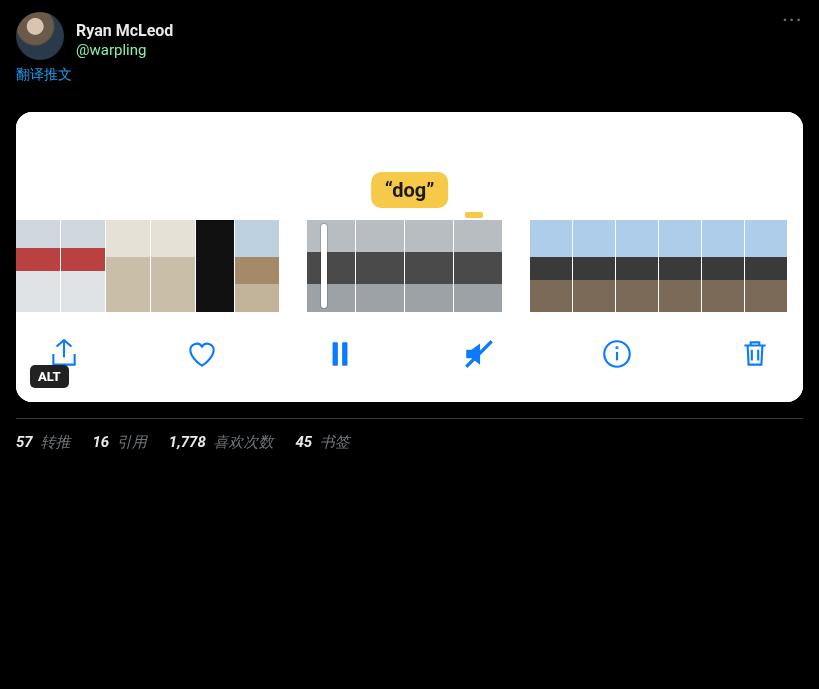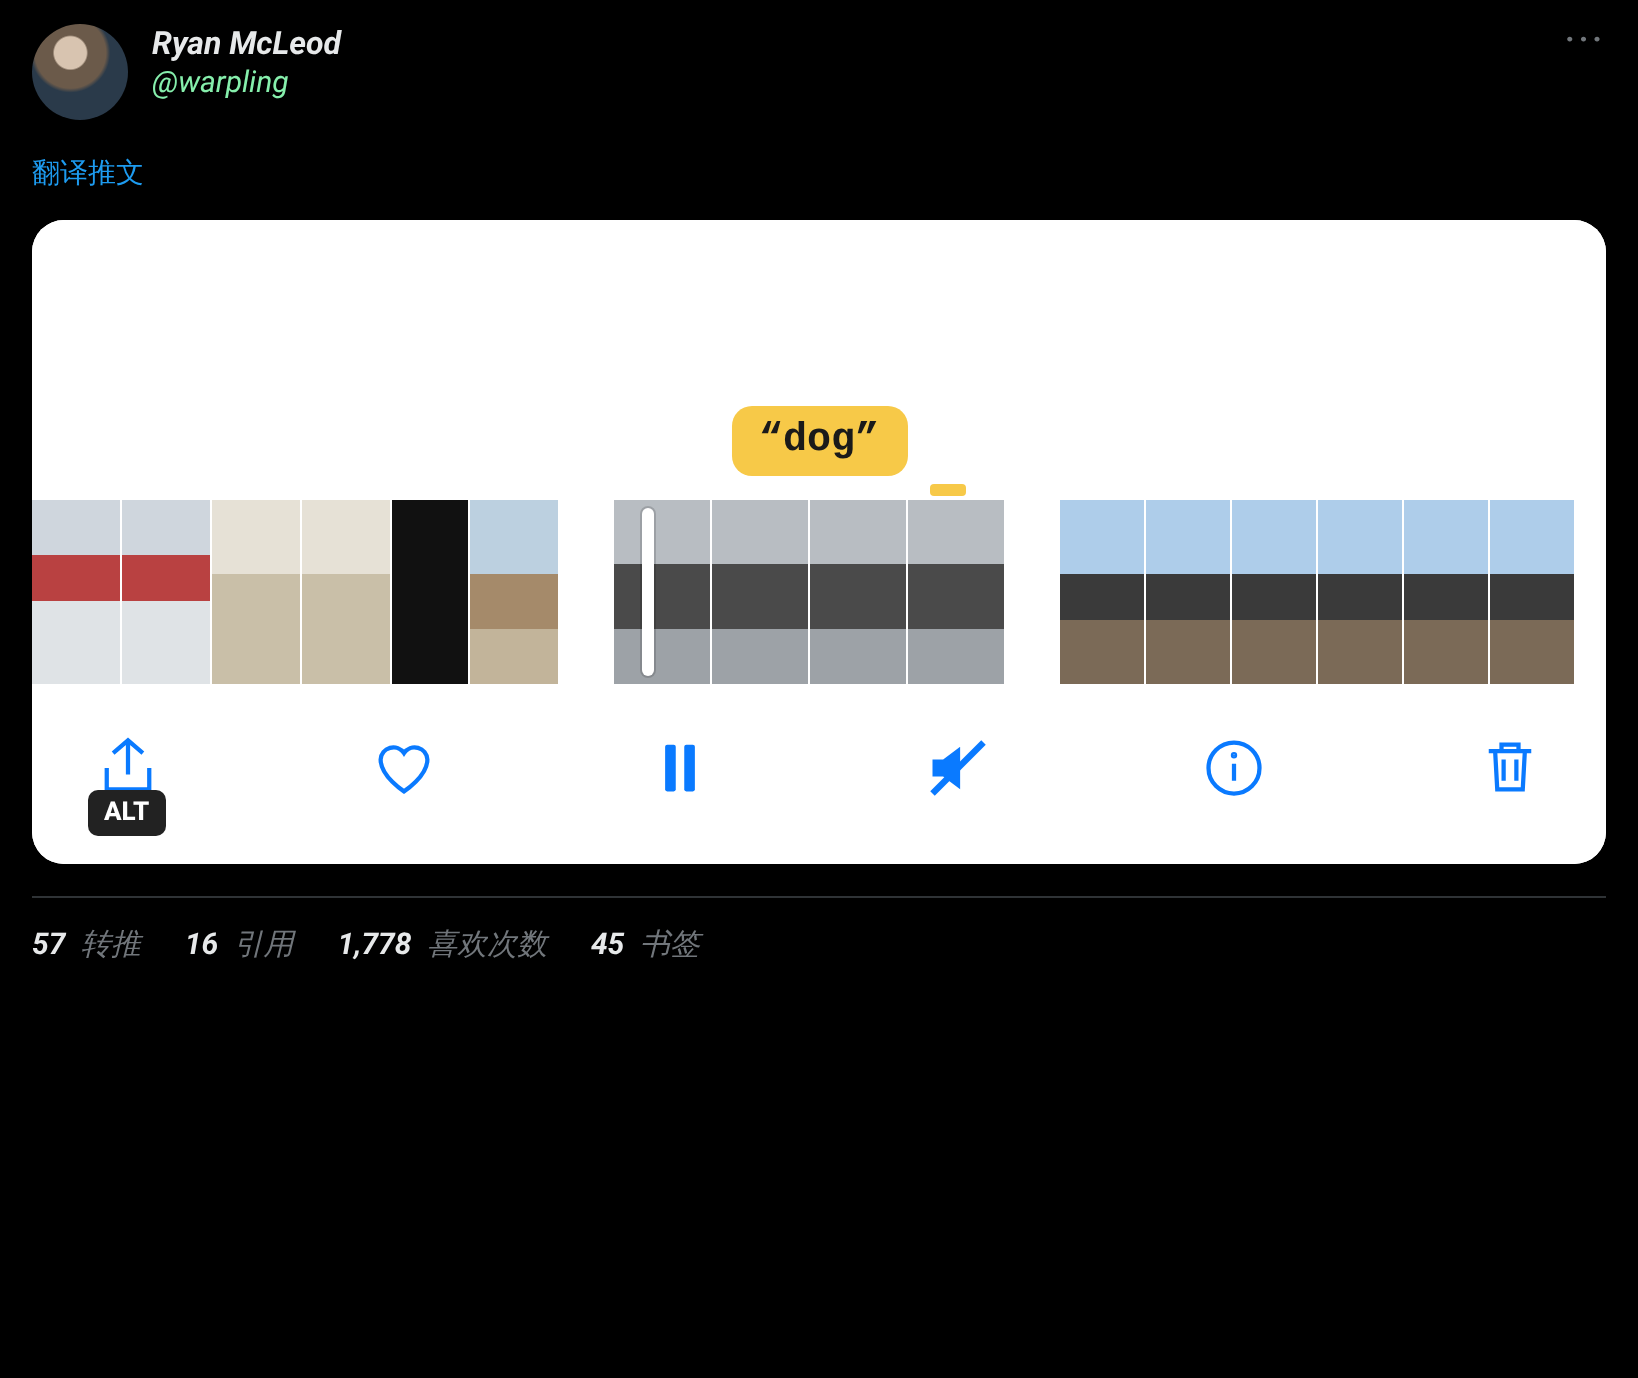--- a/index.html
+++ b/index.html
@@ -20,60 +20,58 @@
     top: 10px;
     right: 16px;
     color: #71767b;
     letter-spacing: 2px;
     font-weight: bold;
     font-size: 16px;
     cursor: pointer;
   }
   .header {
     display: flex;
-    align-items: flex-start;
+    align-items: flex-end;
     gap: 12px;
-    margin-bottom: 16px;
-    font-style: italic;
+    margin-bottom: 4px;
   }
   .avatar {
     width: 48px;
     height: 48px;
     border-radius: 50%;
     background: radial-gradient(circle at 40% 30%, #d8c4b0 0 18%, #6b5a4a 20% 40%, #2a3a4a 45% 100%);
     flex-shrink: 0;
   }
   .names { line-height: 1.25; }
   .display-name { font-weight: 700; font-size: 16px; color: #e7e9ea; }
   .handle { font-size: 15px; color: #86efac; }
   .body-text {
     font-size: 22px;
     line-height: 1.35;
     color: #e7e9ea;
     margin-bottom: 8px;
   }
   .translate-link {
     color: #1d9bf0;
     font-size: 14px;
-    margin-bottom: 14px;
+    margin-bottom: 28px;
     display: inline-block;
     cursor: pointer;
   }
   .media-card {
     width: 100%;
     background: #fff;
     border-radius: 16px;
     overflow: hidden;
     position: relative;
   }
   .media-top {
-    height: 140px;
+    height: 108px;
     position: relative;
     background: #fff;
-    font-family: Liberation Mono, monospace;
   }
   .tag {
     position: absolute;
     left: 50%;
     transform: translateX(-50%);
     bottom: 12px;
     background: #f7c948;
     color: #1a1a1a;
     font-weight: 700;
     font-size: 20px;
@@ -141,21 +139,21 @@
     align-items: center;
     justify-content: center;
     cursor: pointer;
   }
   .tb-btn svg { width: 34px; height: 34px; stroke: #0a7aff; fill: none; stroke-width: 2; }
   .tb-btn.pause svg rect { fill: #0a7aff; stroke: none; }
   .tb-btn.mute svg { fill: #0a7aff; }
   .tb-btn.trash svg { stroke-width: 2; }
   .alt-badge {
     position: absolute;
-    left: 28px;
+    left: 14px;
     bottom: 14px;
     background: #222;
     color: #fff;
     font-weight: 800;
     font-size: 13px;
     padding: 4px 8px;
     border-radius: 5px;
     cursor: pointer;
   }
   .meta {

